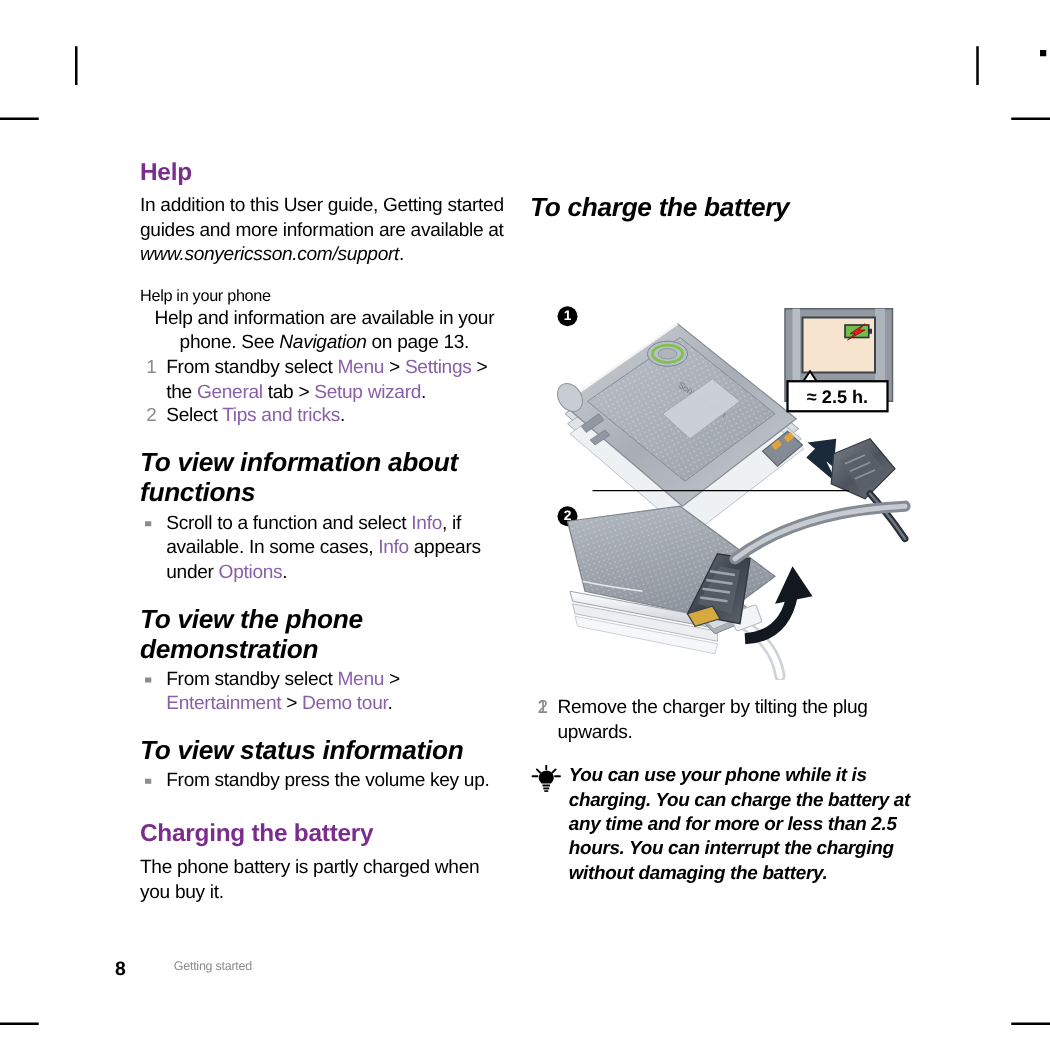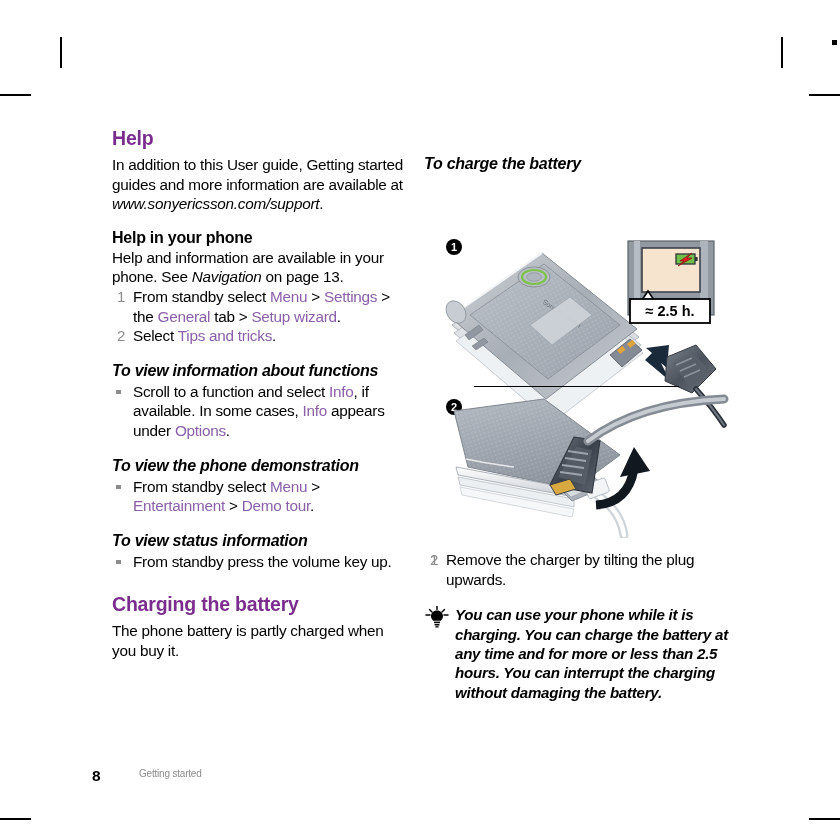--- a/index.html
+++ b/index.html
@@ -39,29 +39,29 @@
     font-weight: bold;
     margin: 0 0 5px 0;
     letter-spacing: -0.2px;
   }
   p.body {
     font-size: 15.3px;
     line-height: 19.6px;
     margin: 0 0 15px 0;
     letter-spacing: -0.25px;
   }
-  p.body.tight { margin-bottom: 0; }
+  p.body.tight { margin-bottom: 0; text-align: center; }
   h2.sub {
-    font-size: 16px;
-    font-weight: bold;
+    font-size: 13px;
+    font-weight: normal;
     margin: 0 0 1px 0;
     letter-spacing: -0.25px;
   }
   h3.proc {
-    font-size: 16px;
+    font-size: 21px;
     font-weight: bold;
     font-style: italic;
     margin: 16px 0 2px 0;
     letter-spacing: -0.25px;
   }
   h3.proc.first { margin-top: 18px; }
   .it { font-style: italic; }
   .mi { color: #8a5fa8; }
 
   

